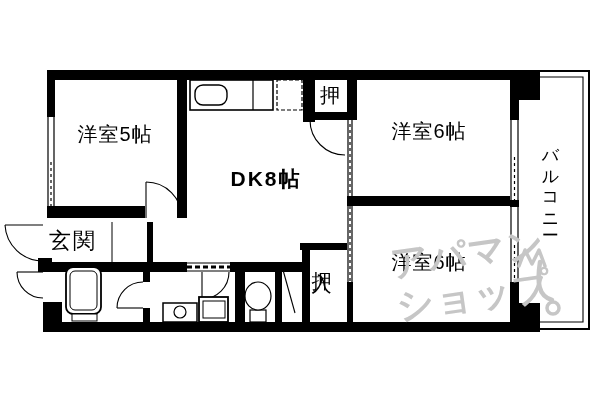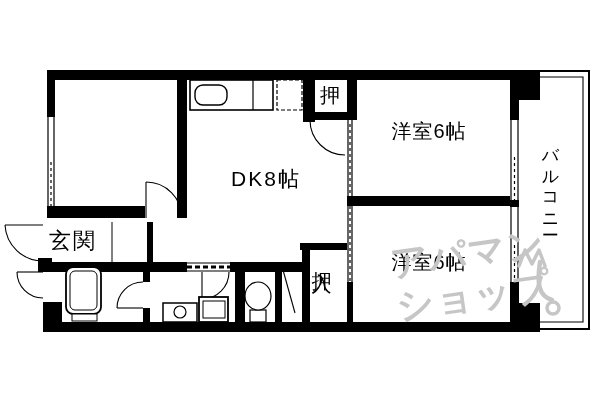--- a/index.html
+++ b/index.html
@@ -6,21 +6,21 @@
   .stage{
     position:relative;width:600px;height:400px;background:#ffffff;overflow:hidden;
     font-family:"Liberation Sans","DejaVu Sans",sans-serif;
   }
   .plan-svg{position:absolute;left:0;top:0;}
   .room-label{
     position:absolute;color:#000;text-align:center;white-space:nowrap;
     font-weight:500;line-height:1.05;
   }
   .lbl-west5 {left:63px; top:124px; width:104px; font-size:20px; letter-spacing:1px;}
-  .lbl-dk    {left:206px;top:168px; width:120px; font-size:21px; letter-spacing:2px;}
+  .lbl-dk    {left:206px;top:168px; width:120px; font-size:21px; letter-spacing:2px;font-weight:bold;}
   .lbl-west6t{left:369px;top:121px; width:120px; font-size:20px; letter-spacing:1px;}
   .lbl-west6b{left:369px;top:252px; width:120px; font-size:20px; letter-spacing:1px;}
   .lbl-genkan{left:42px; top:229px; width:62px;  font-size:22px; letter-spacing:2px;}
   .lbl-oshi  {left:317px;top:85px;  width:26px;  font-size:20px;}
   .lbl-oshiire{
     left:311px;top:255px;height:64px;font-size:20px;letter-spacing:2px;
     writing-mode:vertical-rl;text-align:left;
   }
   .lbl-balcony{
     left:541px;top:136px;height:140px;font-size:17px;letter-spacing:3px;
@@ -166,20 +166,21 @@
       <path d="M540,77 H583 V322 H513" stroke-width="1.1"></path>
     </g>
 
     <g stroke="#c6c6c6" fill="none" stroke-linecap="round" stroke-linejoin="round">
       <path d="M519,266 L525,250 L532,264 L539,250 L545,266" stroke-width="3.5"></path>
       <path d="M540,262 C537,282 538,296 552,300" stroke-width="4.5"></path>
       <circle cx="553" cy="308" r="6" stroke-width="3.5"></circle>
     </g>
   </svg>
 
+  <div class="room-label lbl-west5">洋室5帖</div>
   <div class="room-label lbl-dk">DK8帖</div>
   <div class="room-label lbl-west6t">洋室6帖</div>
   <div class="room-label lbl-west6b">洋室6帖</div>
   <div class="room-label lbl-genkan">玄関</div>
   <div class="room-label lbl-oshi">押</div>
   <div class="room-label lbl-oshiire">押入</div>
   <div class="room-label lbl-balcony">バルコニー</div>
 
   <div class="watermark">
     <div>アパマン</div>

